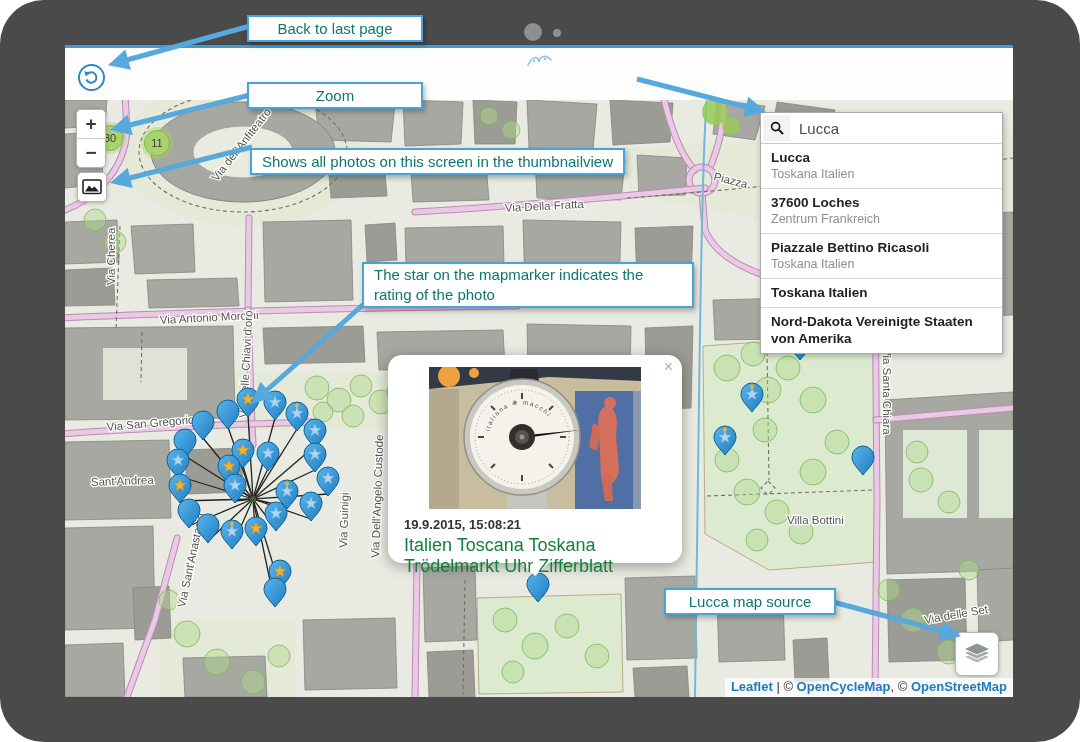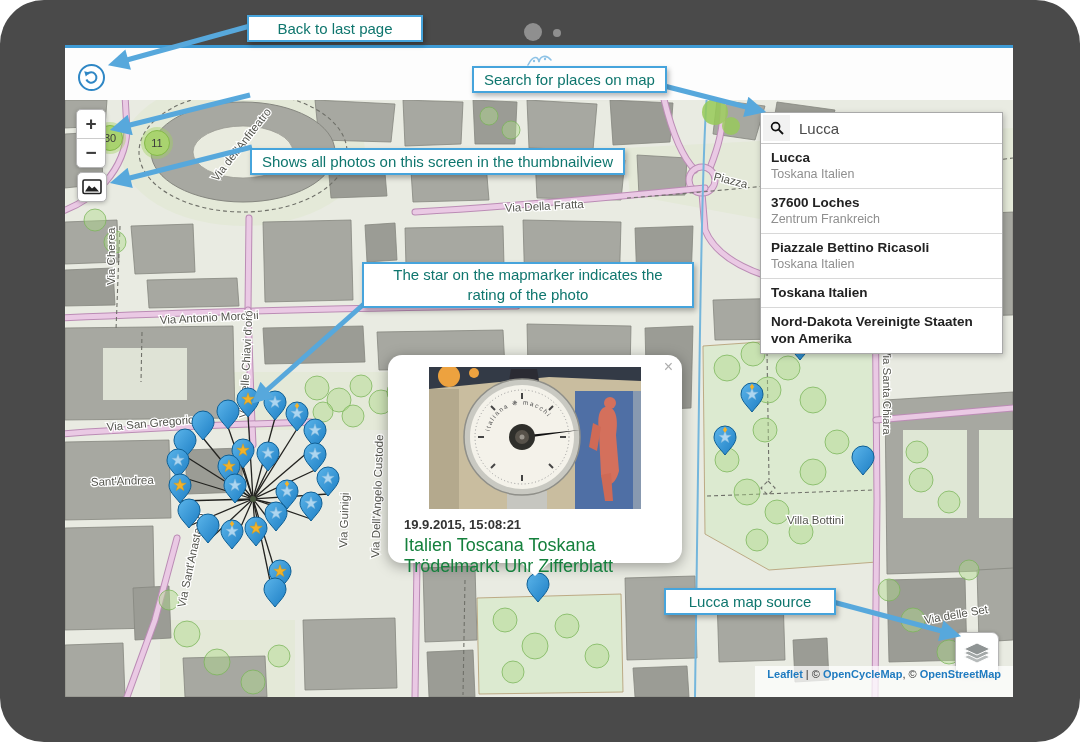--- a/index.html
+++ b/index.html
@@ -46,30 +46,30 @@
   .sr-title{font-size:13.5px;font-weight:bold;color:#222;line-height:17px;}
   .sr-sub{font-size:12.5px;color:#8f8f8f;line-height:15px;margin-top:1px;}
   
   #popup{position:absolute;left:323px;top:255px;width:294px;height:208px;background:#fff;border-radius:14px;box-shadow:0 3px 14px rgba(0,0,0,.35);}
   #popup-tail{position:absolute;left:50%;bottom:-13px;transform:translateX(-50%);width:0;height:0;border-left:15px solid transparent;border-right:15px solid transparent;border-top:14px solid #fff;}
   #popup-close{position:absolute;right:9px;top:4px;font-size:16px;color:#adadad;cursor:pointer;line-height:16px;}
   #popup-photo{position:absolute;left:41px;top:12px;width:212px;height:142px;}
   #popup-date{position:absolute;left:16px;top:162px;font-size:13px;font-weight:bold;color:#333;}
   #popup-tags{position:absolute;left:16px;top:180px;font-size:18px;color:#15803d;width:266px;}
   
-  #attr{position:absolute;right:0;bottom:0;height:31px;line-height:17px;padding:0 12px;background:rgba(255,255,255,.72);font-size:11px;color:#333;white-space:nowrap;}
+  #attr{position:absolute;right:0;bottom:0;height:19px;line-height:17px;padding:0 6px;background:rgba(255,255,255,.72);font-size:13px;color:#333;white-space:nowrap;}
   .attr-link{color:#1f7bc0;font-weight:bold;cursor:pointer;}
   
   #callout-layer{position:absolute;inset:0;pointer-events:none;}
   .callout{position:absolute;background:#fff;border:2px solid #46a4dc;color:#0f766e;font-size:15px;display:flex;align-items:center;justify-content:center;box-shadow:2px 3px 5px rgba(0,0,0,.28);white-space:nowrap;padding:0 10px;height:23px;}
   #co-back{left:247px;top:15px;width:152px;}
   #co-zoom{left:247px;top:82px;width:152px;}
   #co-thumb{left:250px;top:132px;margin-top:16px;}
   #co-search{left:472px;top:66px;}
-  #co-rating{left:362px;top:262px;width:308px;height:42px;white-space:normal;justify-content:flex-start;text-align:center;line-height:20px;}
+  #co-rating{left:362px;top:262px;width:308px;height:42px;white-space:normal;justify-content:flex-start;text-align:left;line-height:20px;}
   #co-source{left:664px;top:588px;width:148px;}
 </style>
 </head>
 <body>
 
 <div id="stage">
   <div id="frame">
     <div id="cam-big" class="cam-dot"></div>
     <div id="cam-small" class="cam-dot"></div>
 
@@ -540,18 +540,18 @@
       <g stroke="#57a8dc" stroke-width="5" fill="none">
         <path d="M250,26 L116,63" marker-end="url(#ah)"></path>
         <path d="M250,95 L118,128" marker-end="url(#ah)"></path>
         <path d="M252,147 L118,181" marker-end="url(#ah)"></path>
         <path d="M637,79 L758,110" marker-end="url(#ah)"></path>
         <path d="M365,303 L258,398" marker-end="url(#ah)"></path>
         <path d="M833,602 L953,634" marker-end="url(#ah)"></path>
       </g>
     </svg>
     <div id="co-back" class="callout">Back to last page</div>
+    <div id="co-zoom" class="callout">Zoom</div>
     <div id="co-thumb" class="callout">Shows all photos on this screen in the thumbnailview</div>
-    <div id="co-search" class="callout">Search for places on map</div>
     <div id="co-rating" class="callout">The star on the mapmarker indicates the rating of the photo</div>
     <div id="co-source" class="callout">Lucca map source</div>
   </div>
 </div>
 
 </body></html>

